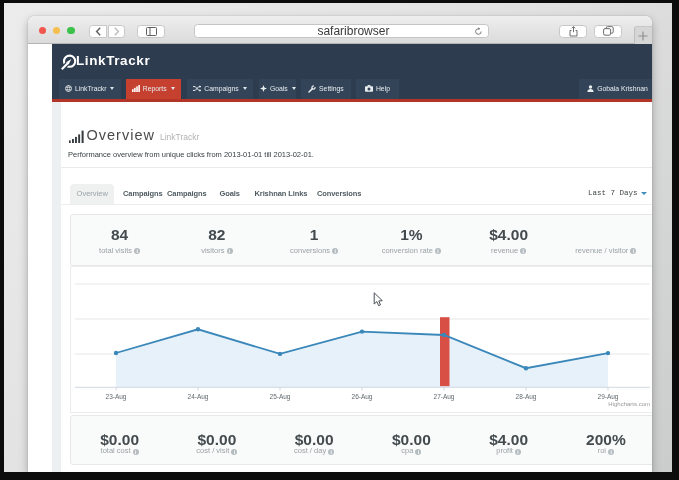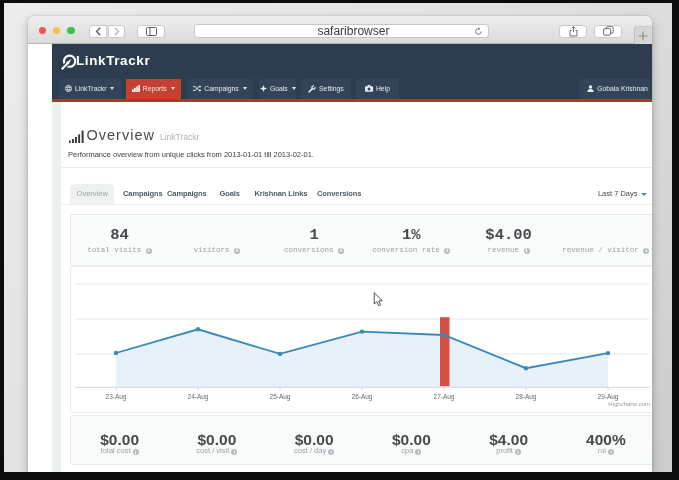--- a/index.html
+++ b/index.html
@@ -44,25 +44,25 @@
 
 .h-icon { position:absolute; left:8.7px; top:28.9px; }
 .h-title { position:absolute; left:26px; top:25.5px; font-size:14.5px; color:#4a4a4a; letter-spacing:1px; }
 .h-sub1 { position:absolute; left:99.5px; top:30px; font-size:8.5px; color:#b2b2b2; }
 .h-desc { position:absolute; left:7.5px; top:48.5px; font-size:7.5px; color:#3a4144; }
 .h-border { position:absolute; left:0; top:65px; width:605.2px; height:1px; background:#e9eaea; }
 
 .tab-active { position:absolute; left:9.9px; top:82.7px; width:43.6px; height:19.6px; background:#eff1f1; border-radius:4px 4px 0 0; color:#99a3a8; font-size:7.5px; text-align:center; line-height:19.6px; }
 .tab { position:absolute; top:82.7px; height:19.6px; color:#4e5a60; font-size:7.5px; line-height:19.6px; font-weight:700; letter-spacing:-0.1px; }
 .tab-border { position:absolute; left:0; top:102.3px; width:594.5px; height:1px; background:#eceeee; }
-.last7 { position:absolute; left:500px; top:82.7px; width:86px; height:19.6px; font-size:7.5px; color:#3f4749; text-align:right; line-height:19.6px; }
+.last7 { position:absolute; left:500px; top:82.7px; width:86px; height:19.6px; font-size:7.5px; color:#3f4749; text-align:right; line-height:19.6px;font-family:Liberation Mono, monospace; }
 .bluecaret { display:inline-block; width:0; height:0; border-left:3px solid transparent; border-right:3px solid transparent; border-top:3.5px solid #3c8dbc; margin-left:3px; vertical-align:middle; }
 
 .statp { position:absolute; left:9.5px; width:585.5px; background:#f9fafa; border:1px solid #e7e8e8; border-radius:3px; }
-.statp.p1 { top:112.5px; height:51.5px;font-family:Liberation Mono, monospace; }
+.statp.p1 { top:112.5px; height:51.5px; }
 .statp.p2 { top:313.8px; height:50.2px; }
 .scol { position:absolute; top:0; height:100%; width:97.25px; text-align:center; }
 .sval { position:absolute; left:0; width:100%; top:11px; font-size:15.5px; font-weight:700; color:#434b4e; }
 .slab { position:absolute; left:0; width:100%; top:30.5px; font-size:7.5px; color:#9aa3a7; }
 .p2 .sval { top:15px; }
 .p2 .slab { top:30px; }
 .info { display:inline-block; width:6px; height:6px; background:#b4bcc0; border-radius:50%; color:#fff; font-size:5px; line-height:6px; text-align:center; font-weight:700; vertical-align:-0.5px; font-style:normal; }
 
 .chartp { position:absolute; left:9.5px; top:164px; width:585.5px; height:147.5px; border:1px solid #ececec; background:#fff; }
 .cursor { position:absolute; left:312px; top:190px; }
@@ -205,20 +205,21 @@
         <div class="tab" style="left:194px">Krishnan Links</div>
         <div class="tab" style="left:256.5px">Conversions</div>
         <div class="last7">Last 7 Days<span class="bluecaret"></span></div>
         <div class="tab-border"></div>
         <div class="statp p1">
           <div class="scol" style="left:0">
                 <div class="sval">84</div>
                 <div class="slab">total visits <i class="info">i</i></div>
               </div>
           <div class="scol" style="left:97.25px">
+                <div class="sval">82</div>
                 <div class="slab">visitors <i class="info">i</i></div>
               </div>
           <div class="scol" style="left:194.5px">
                 <div class="sval">1</div>
                 <div class="slab">conversions <i class="info">i</i></div>
               </div>
           <div class="scol" style="left:291.75px">
                 <div class="sval">1%</div>
                 <div class="slab">conversion rate <i class="info">i</i></div>
               </div>
@@ -287,21 +288,21 @@
               </div>
           <div class="scol" style="left:291.75px">
                 <div class="sval">$0.00</div>
                 <div class="slab">cpa <i class="info">i</i></div>
               </div>
           <div class="scol" style="left:389px">
                 <div class="sval">$4.00</div>
                 <div class="slab">profit <i class="info">i</i></div>
               </div>
           <div class="scol" style="left:486.25px">
-                <div class="sval">400%</div>
+                <div class="sval">200%</div>
                 <div class="slab">roi <i class="info">i</i></div>
               </div>
         </div>
       </div>
       <div class="scrollstrip"></div>
     </div>
   </div>
 </div>
 </div>
 

